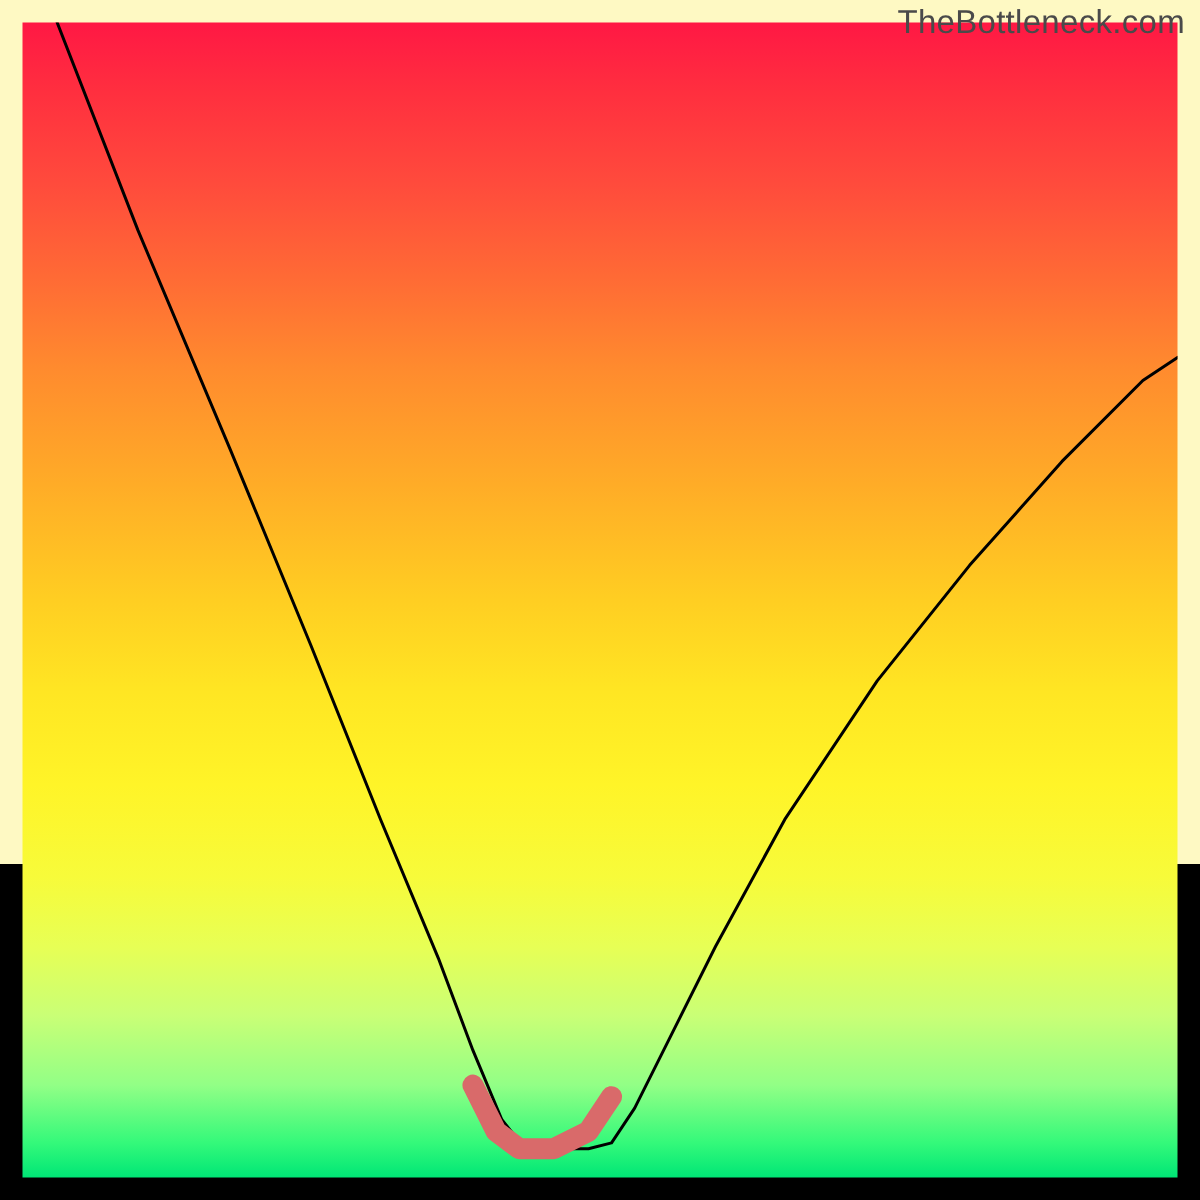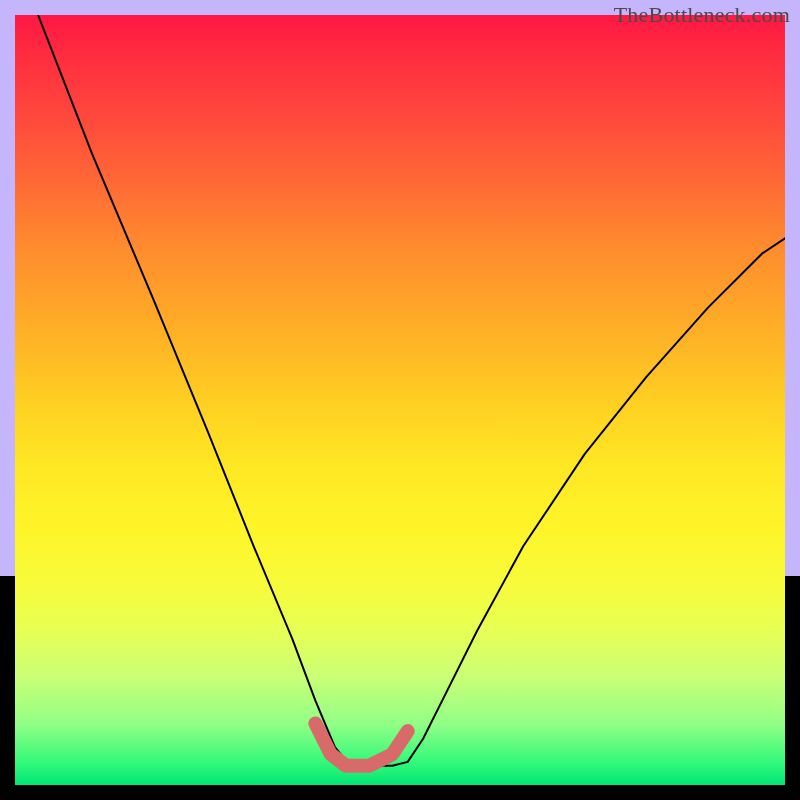--- a/index.html
+++ b/index.html
@@ -8,22 +8,21 @@
     width: 800px;
     height: 800px;
     overflow: hidden;
     background: #000;
     font-family: Arial, Helvetica, sans-serif;
   }
   .frame {
     position: absolute;
     left: 0; top: 0;
     width: 800px; height: 576px;
-    background: #c4b5fd;
-    font-family: Liberation Serif, serif;
+    background: #fef9c3;
   }
   .plot {
     position: absolute;
     left: 15px;
     top: 15px;
     width: 770px;
     height: 770px;
     background: linear-gradient(to bottom,
       #ff1844 0%,
       #ff2f3f 6%,

